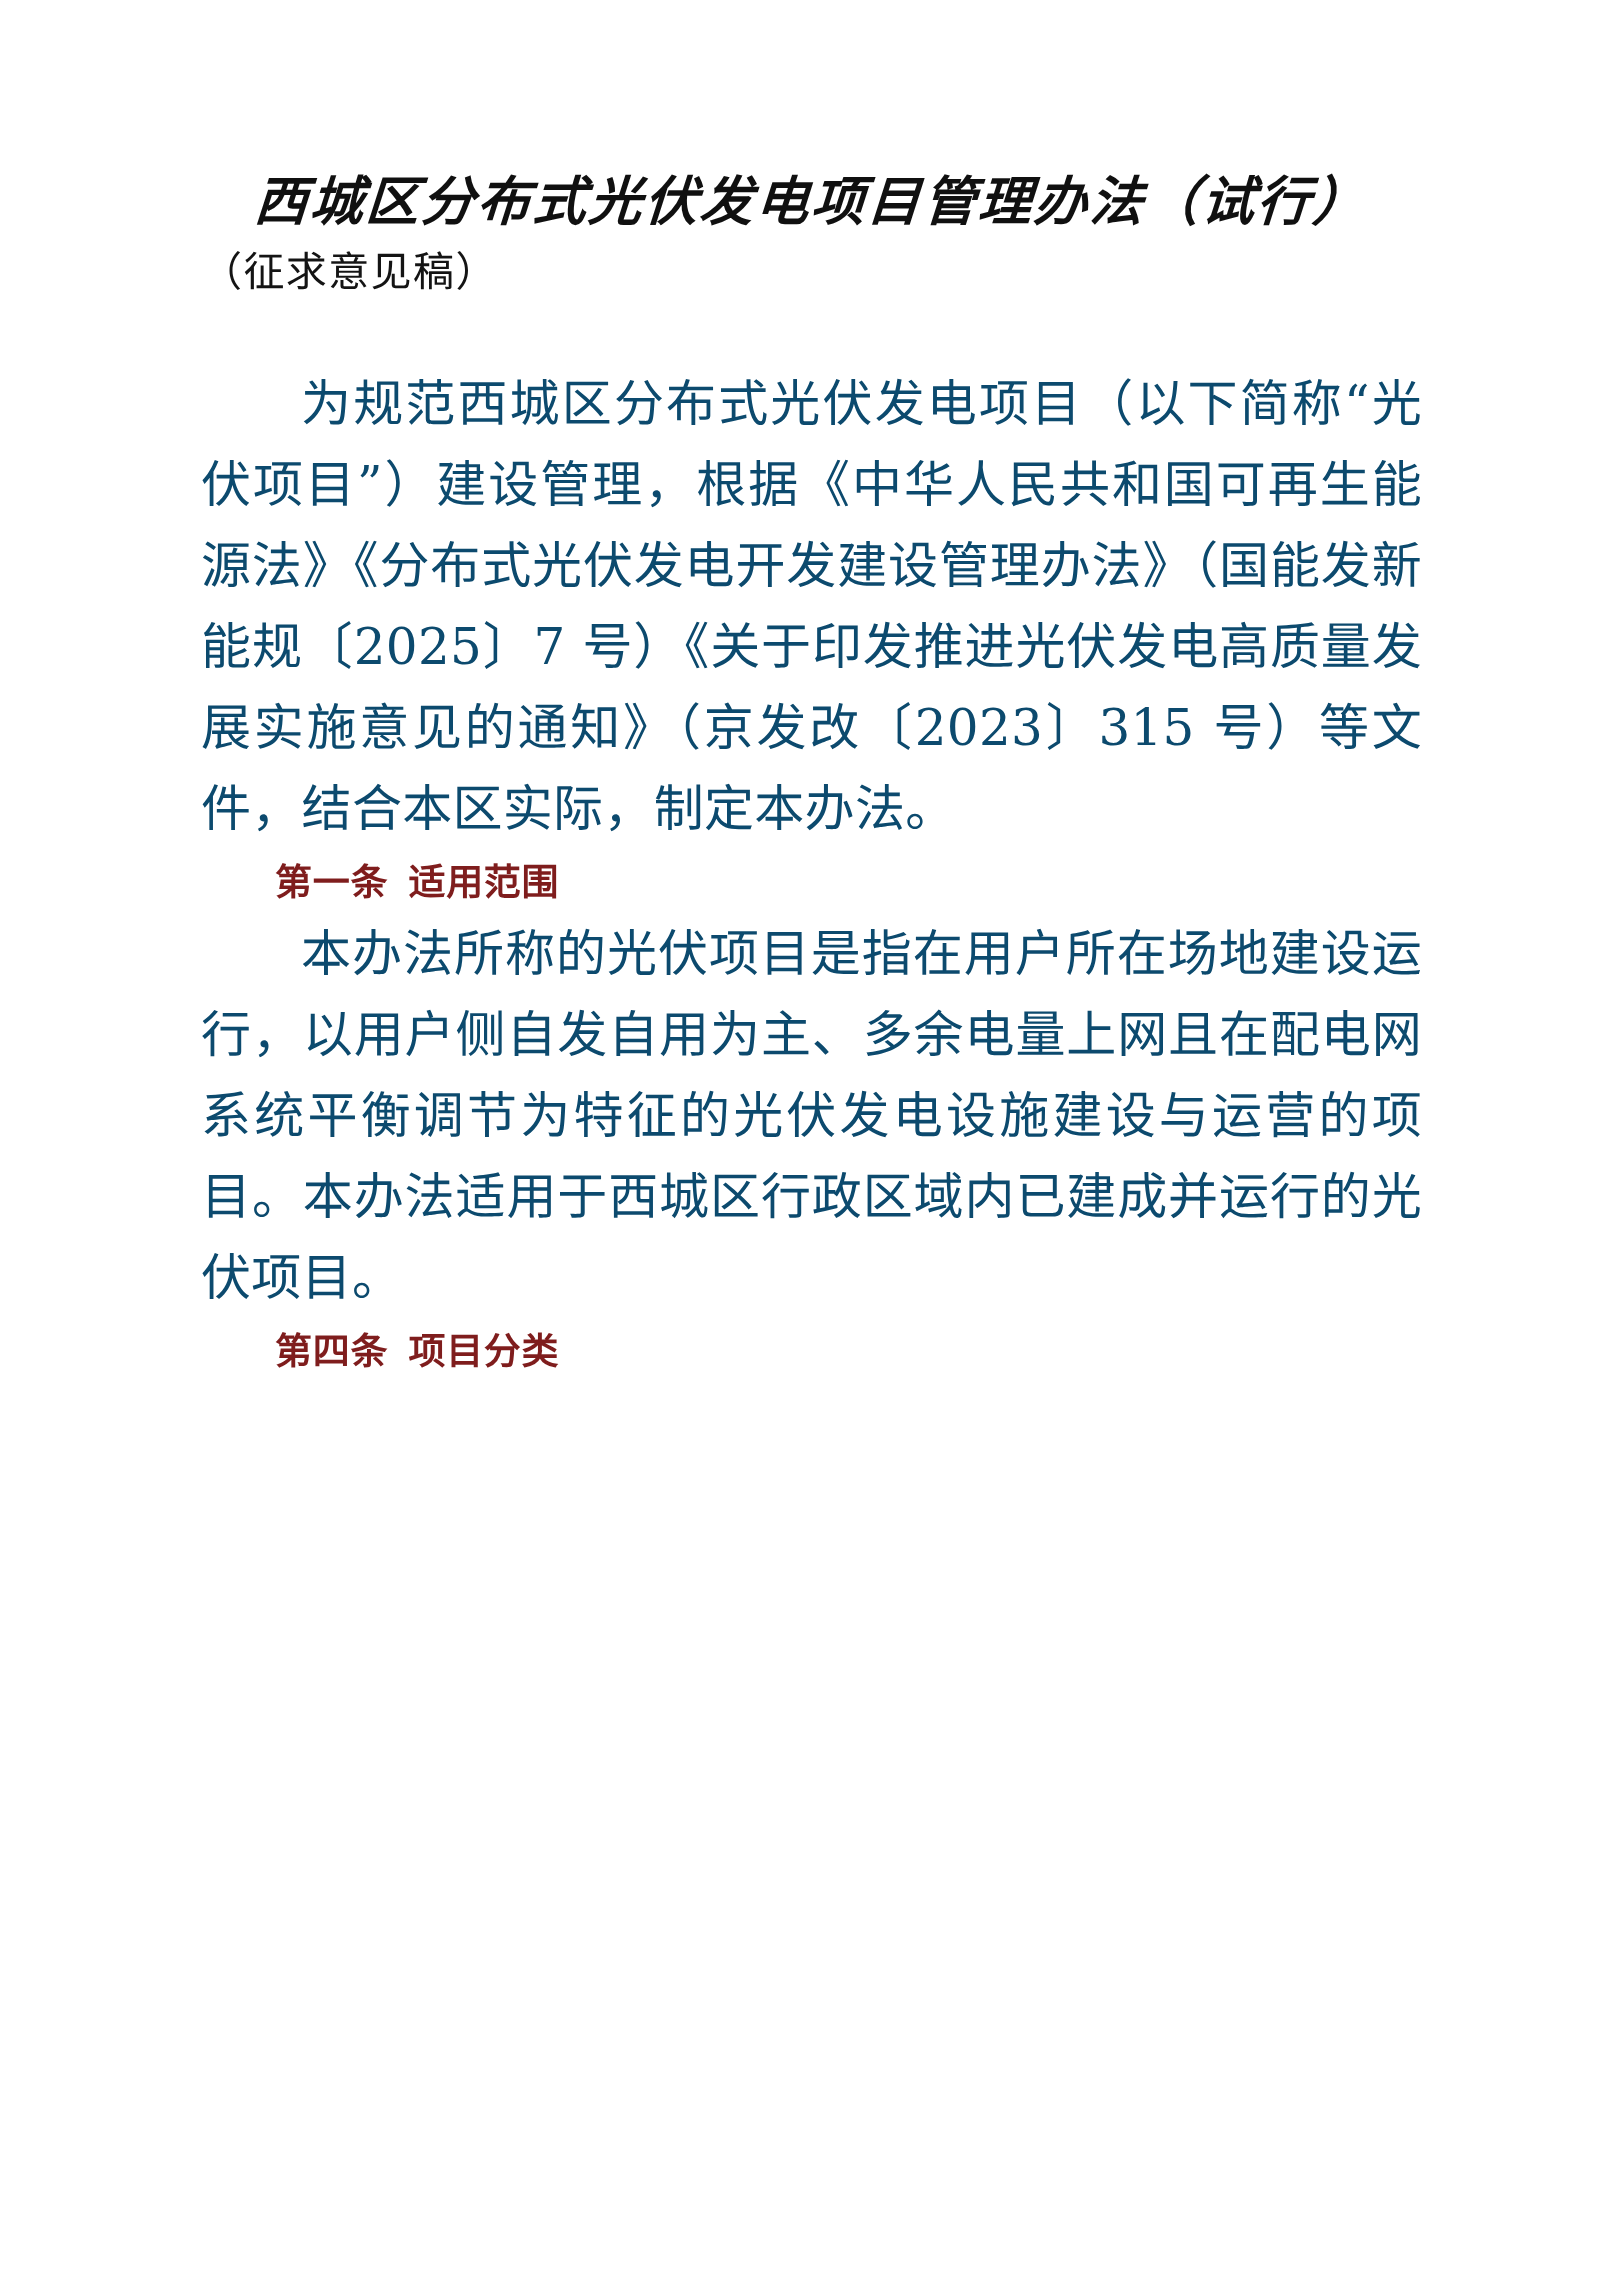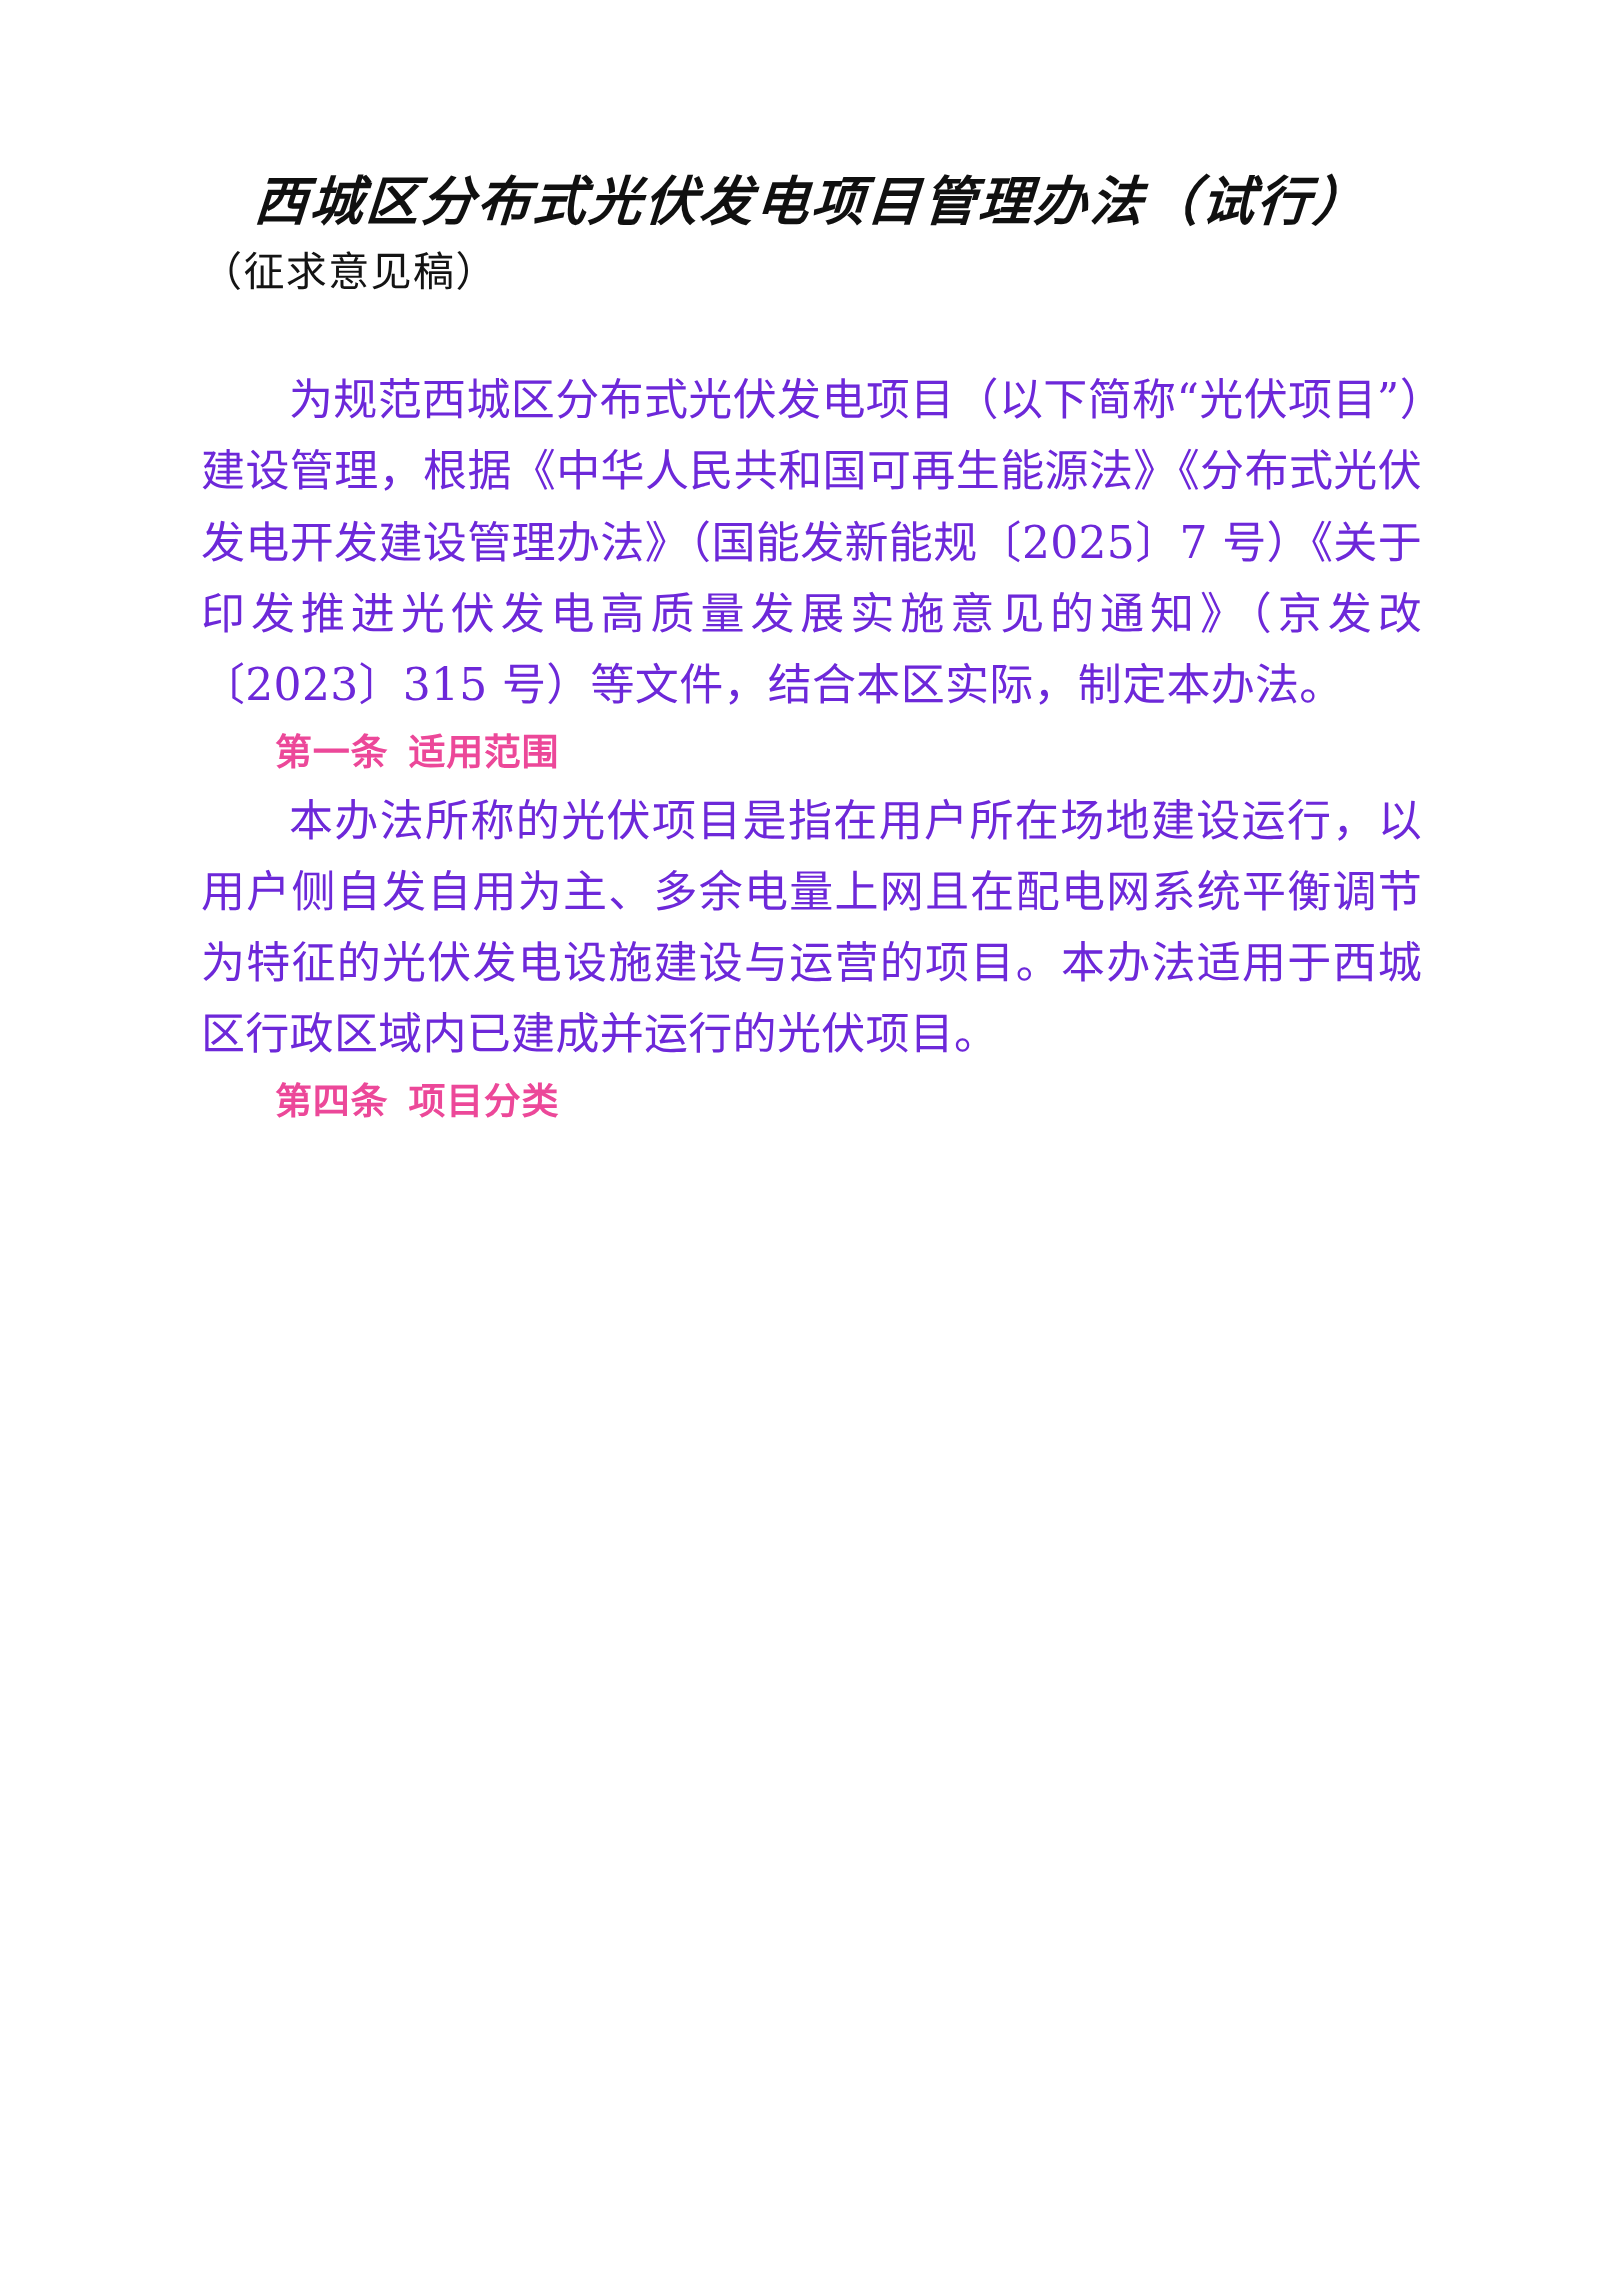--- a/index.html
+++ b/index.html
@@ -36,38 +36,38 @@
   .doc-subtitle {
     font-family: "DejaVu Serif", "Liberation Serif", serif;
     font-size: 41px;
     font-weight: 400;
     letter-spacing: 1.4px;
     color: #141414;
     line-height: 1.3;
     margin: 0 0 65px 0;
   }
   .body-text {
-    font-size: 44px;
+    font-size: 50px;
     line-height: 1.62;
     text-align: justify;
     text-justify: inter-ideograph;
     letter-spacing: 0.3px;
     margin: 0 0 2.7px 0;
     text-indent: 2em;
-    color: #6d28d9;
+    color: #0c4a6e;
   }
   .section-heading {
     font-family: Liberation Serif, serif;
     font-size: 37px;
     font-weight: 700;
     line-height: 1.62;
     letter-spacing: 0.7px;
     margin: 0 0 1.4px 0;
     text-indent: 2em;
-    color: #ec4899;
+    color: #7f1d1d;
   }
   .section-heading .heading-gap {
     display: inline-block;
     width: 0.55em;
   }
 </style>
 </head>
 <body>
 
 <div class="page">

